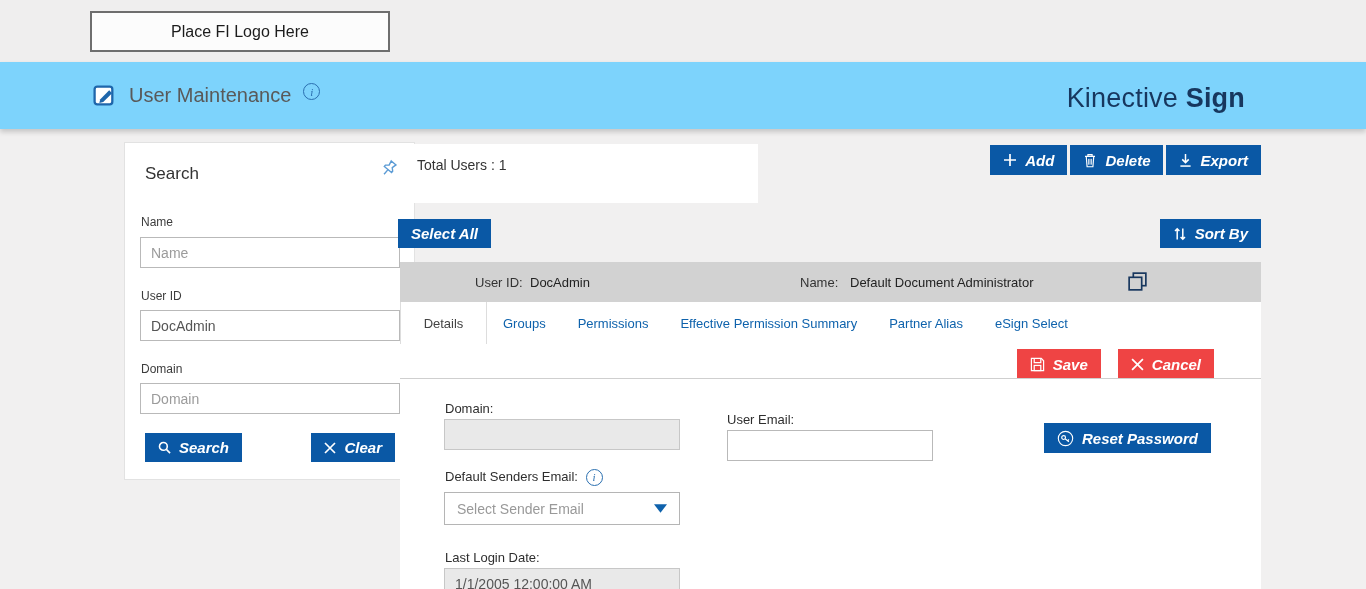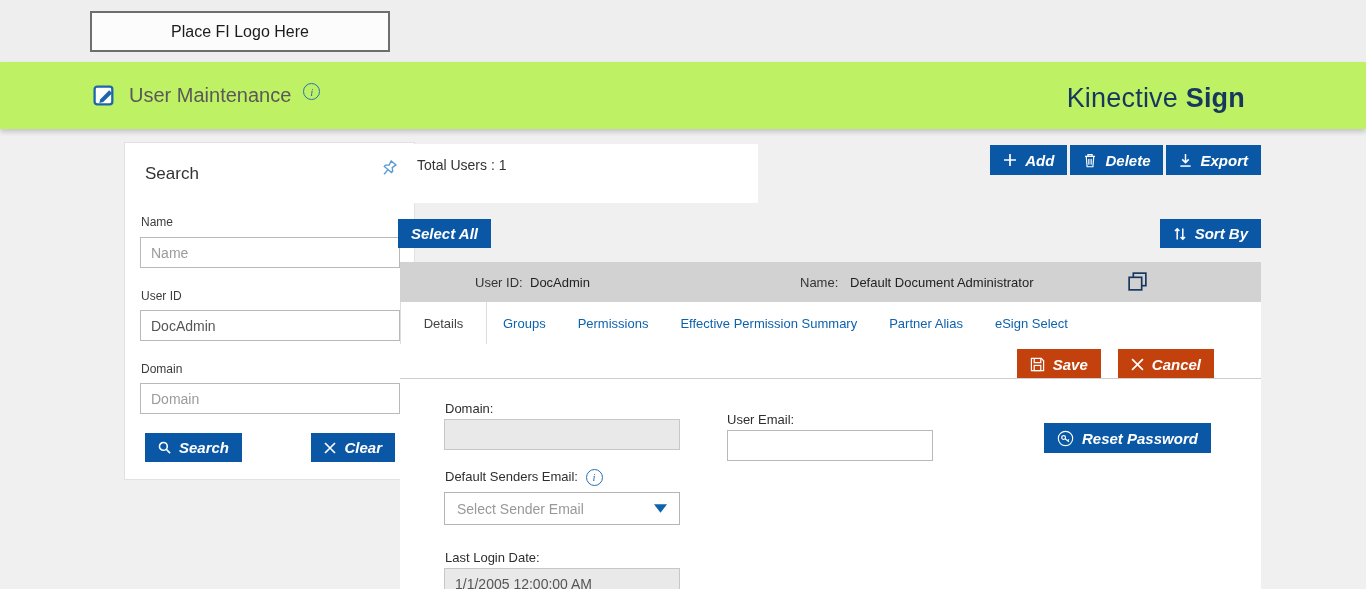--- a/index.html
+++ b/index.html
@@ -20,21 +20,21 @@
     font-size:16px;color:#1c1c1c;
   }
   .topnav{
     position:absolute;right:121px;top:0;height:62px;
     display:flex;align-items:center;gap:31px;
     font-size:15px;color:#333;
   }
   .topnav .nav-item{cursor:pointer;white-space:nowrap}
   
   .titlebar{
-    position:absolute;top:62px;left:0;width:1366px;height:67px;background:#bef264;
+    position:absolute;top:62px;left:0;width:1366px;height:67px;background:#7dd3fc;
     box-shadow:0 3px 5px rgba(0,0,0,.18);
   }
   .title-left{position:absolute;left:92px;top:0;height:67px;display:flex;align-items:center;gap:12px}
   .page-title{font-size:20px;color:#595959}
   .info-icon{
     display:inline-flex;align-items:center;justify-content:center;
     width:17px;height:17px;border:1px solid #2a6fb0;border-radius:50%;
     color:#2a6fb0;font-size:11px;font-style:italic;font-family:"Liberation Serif",serif;
     margin-top:-8px;
   }
@@ -53,21 +53,21 @@
     border:1px solid #b9b9b9;background:#fff;padding:0 10px;
     font-size:14px;color:#555;font-family:"Liberation Sans",sans-serif;outline:none;
   }
   .text-input::placeholder{color:#9b9b9b}
   .btn{
     display:inline-flex;align-items:center;justify-content:center;gap:8px;
     background:#0a58a5;color:#fff;border:none;cursor:pointer;
     font-size:15px;font-weight:bold;height:29px;padding:0 13px;
     font-family:"Liberation Sans",sans-serif;white-space:nowrap;font-style:italic;
   }
-  .btn-soft{background:#c2410c}
+  .btn-soft{background:#ef4444}
   
   .summary-card{
     position:absolute;left:400px;top:144px;width:358px;height:59px;background:#fff;
     padding:9px 17px;font-size:14px;color:#333;line-height:24px;
   }
   .top-actions{position:absolute;right:105px;top:145px;display:flex;gap:3px}
   .top-actions .btn{height:30px}
   .select-all-btn{position:absolute;left:398px;top:219px}
   .sort-btn{position:absolute;right:105px;top:219px}
   

